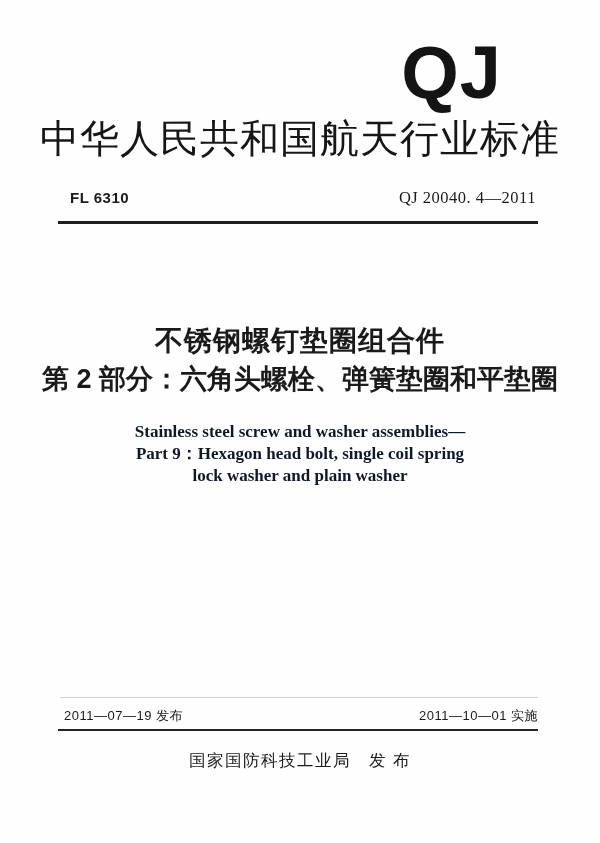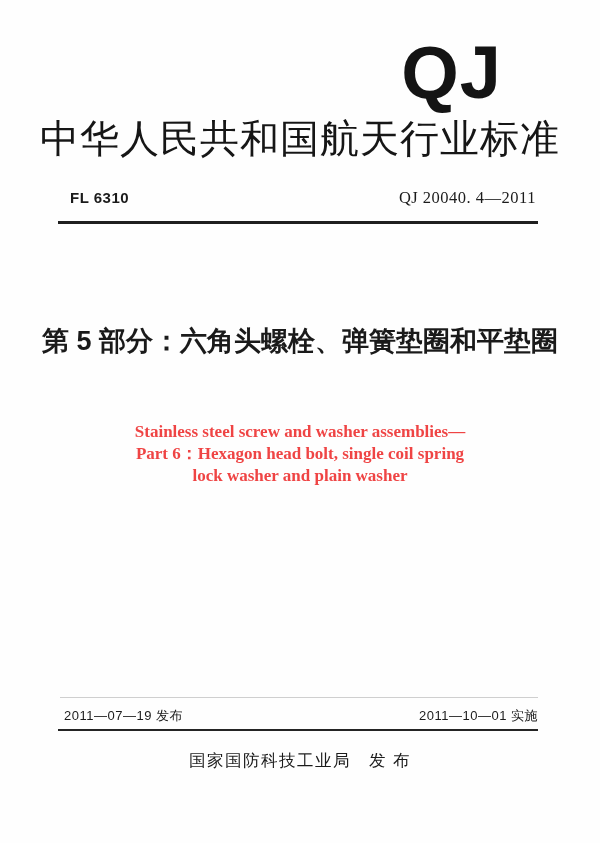--- a/index.html
+++ b/index.html
@@ -93,21 +93,21 @@
   .title-en {
     position: absolute;
     top: 421px;
     left: 0;
     width: 100%;
     text-align: center;
     font-family: "Liberation Serif", serif;
     font-weight: bold;
     font-size: 17px;
     line-height: 22px;
-    color: #ef4444;
+    color: #0f172a;
   }
   .title-en div { white-space: nowrap; }
   .rule-faint {
     position: absolute;
     top: 697px;
     left: 60px;
     right: 62px;
     height: 1px;
     background: #cfcfcf;
   }
@@ -153,26 +153,27 @@
   <div class="header-title">中华人民共和国航天行业标准</div>
 
   <div class="ref-row">
     <span class="classification-code">FL 6310</span>
     <span class="standard-number">QJ 20040. 4—2011</span>
   </div>
 
   <div class="rule-top"></div>
 
   <div class="title-cn">
-    <div class="title-cn-line2">第 5 部分：六角头螺栓、弹簧垫圈和平垫圈</div>
+    <div class="title-cn-line1">不锈钢螺钉垫圈组合件</div>
+    <div class="title-cn-line2">第 2 部分：六角头螺栓、弹簧垫圈和平垫圈</div>
   </div>
 
   <div class="title-en">
     <div>Stainless steel screw and washer assemblies—</div>
-    <div>Part 6：Hexagon head bolt, single coil spring</div>
+    <div>Part 9：Hexagon head bolt, single coil spring</div>
     <div>lock washer and plain washer</div>
   </div>
 
   <div class="rule-faint"></div>
 
   <div class="dates-row">
     <span>2011—07—19 发布</span>
     <span>2011—10—01 实施</span>
   </div>
 

